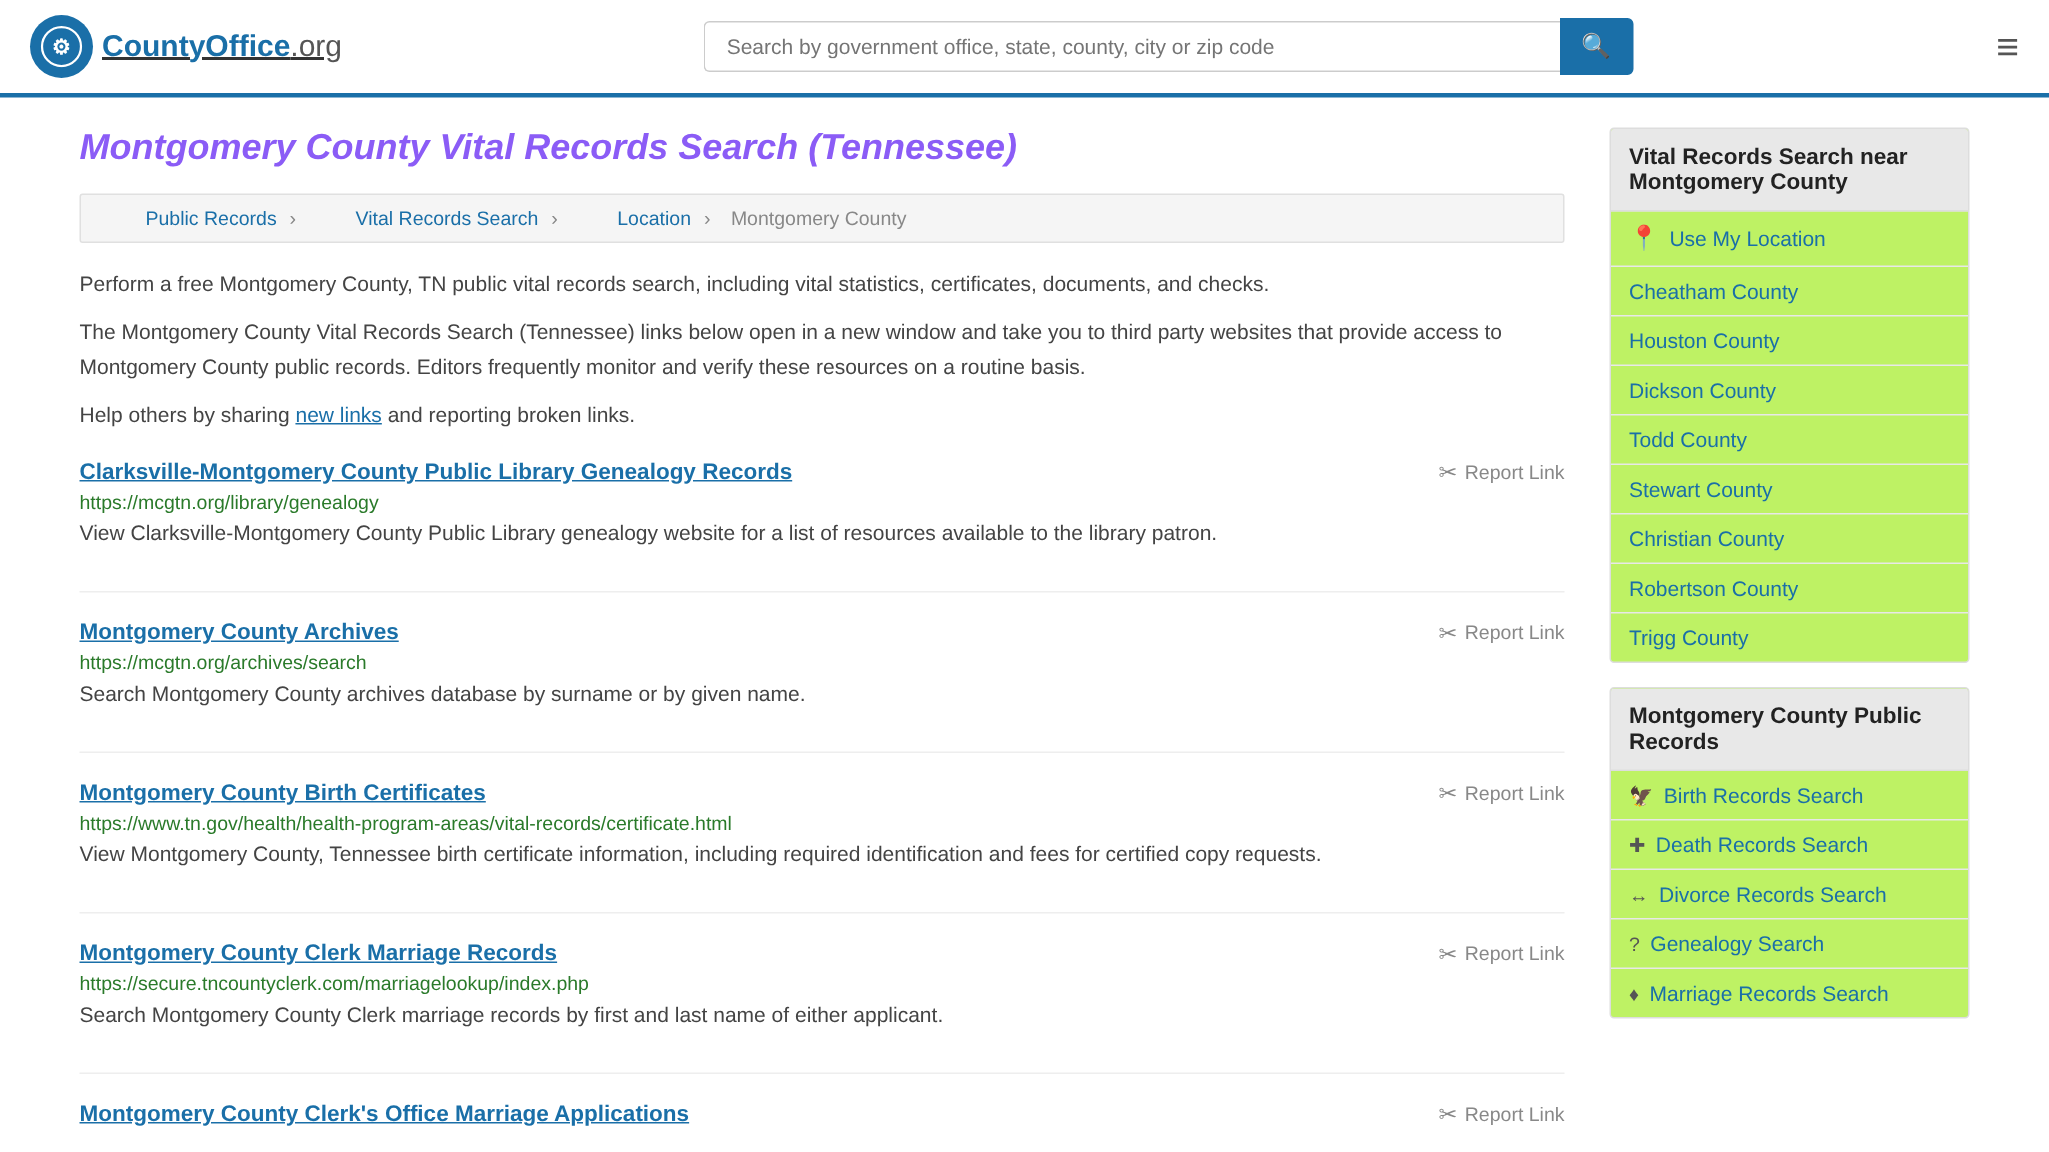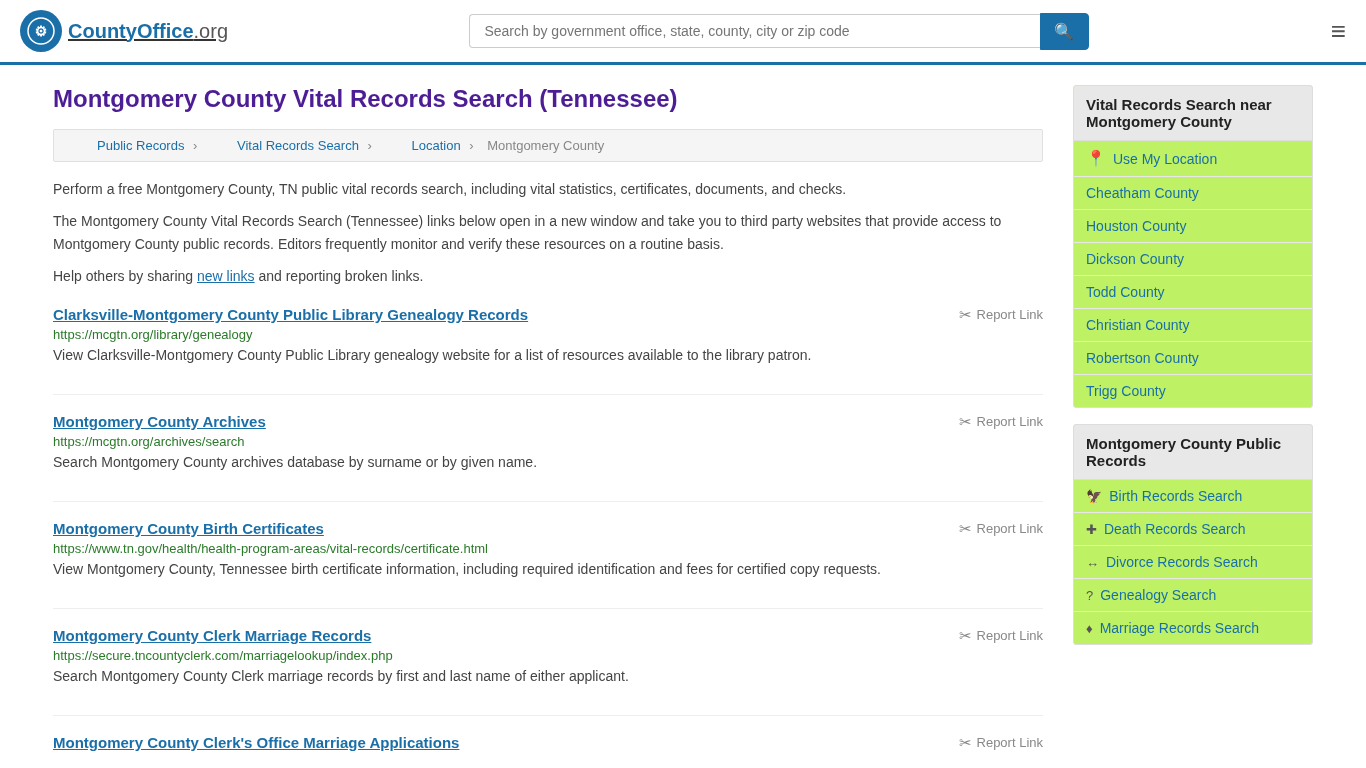--- a/index.html
+++ b/index.html
@@ -84,22 +84,23 @@
     }
     #right-sidebar {
       width: 240px;
       flex-shrink: 0;
     }
 
     
     #page-title {
       font-size: 24px;
       font-weight: bold;
-      color: #4c1d95;
+      color: #8b5cf6;
       margin-bottom: 16px;
+      font-style: italic;
     }
 
     
     #breadcrumb {
       background: #f5f5f5;
       padding: 8px 12px;
       border: 1px solid #e0e0e0;
       font-size: 13px;
       margin-bottom: 16px;
       border-radius: 2px;
@@ -330,20 +331,23 @@
       <div class="sidebar-item">
         <a href="#">Houston County</a>
       </div>
       <div class="sidebar-item">
         <a href="#">Dickson County</a>
       </div>
       <div class="sidebar-item">
         <a href="#">Todd County</a>
       </div>
       <div class="sidebar-item">
+        <a href="#">Stewart County</a>
+      </div>
+      <div class="sidebar-item">
         <a href="#">Christian County</a>
       </div>
       <div class="sidebar-item">
         <a href="#">Robertson County</a>
       </div>
       <div class="sidebar-item">
         <a href="#">Trigg County</a>
       </div>
     </div>
 

